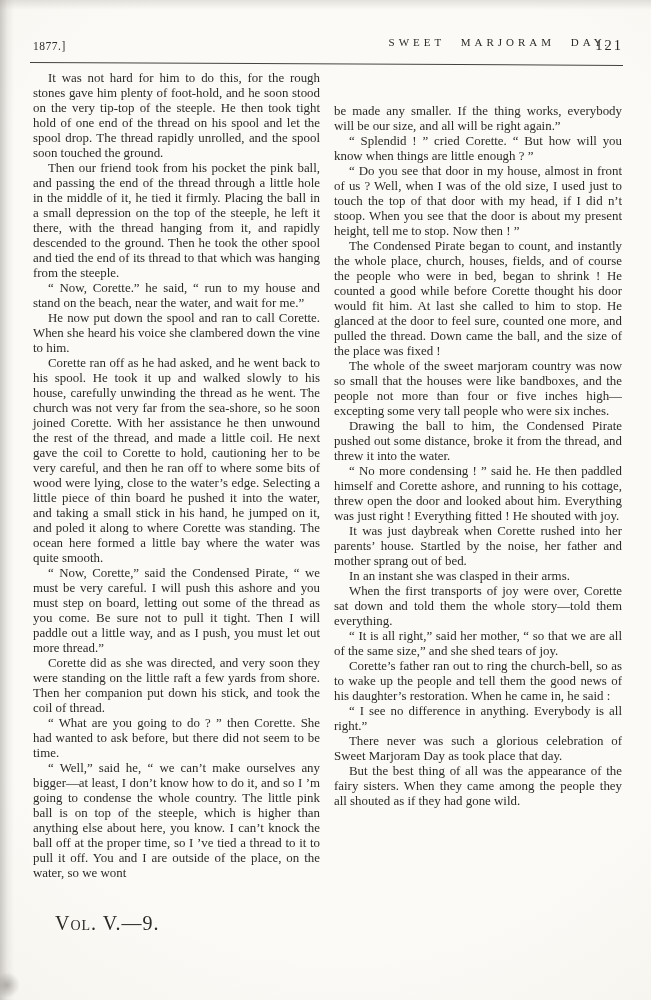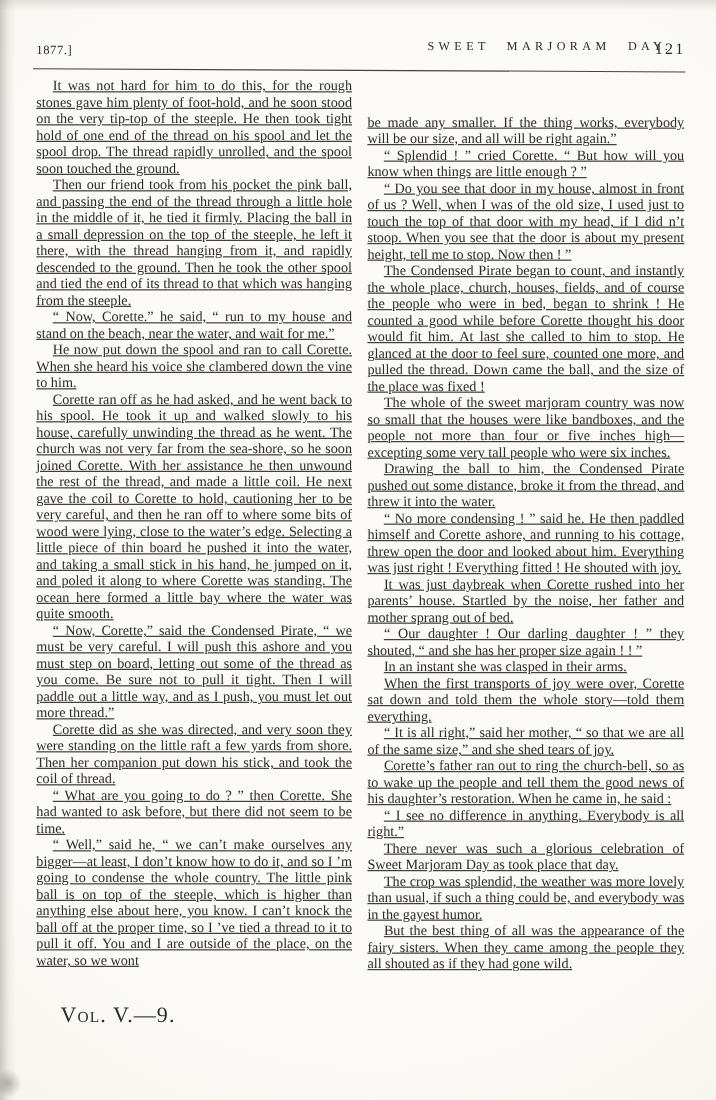--- a/index.html
+++ b/index.html
@@ -59,21 +59,20 @@
     position: absolute; top: 71px;
     font-size: 12.9px;
     line-height: 15px;
   }
   .col-left  { left: 33px;  width: 287px; }
   .col-right { left: 334px; width: 288px; }
   .col p {
     margin: 0;
     text-align: justify;
     text-indent: 15px;
-    text-decoration: underline;
   }
   .col p.noindent { text-indent: 0; margin-top: 33px; }
   .footer {
     position: absolute; top: 912px; left: 55px;
     font-variant: small-caps;
     font-size: 20px;
     letter-spacing: 1px;
   }
 </style>
 </head>
@@ -105,25 +104,23 @@
     </div>
   <div class="col col-right">
       <p class="noindent">be made any smaller.  If the thing works, everybody will be our size, and all will be right again.”</p>
       <p>“ Splendid ! ” cried Corette.  “ But how will you know when things are little enough ? ”</p>
       <p>“ Do you see that door in my house, almost in front of us ?  Well, when I was of the old size, I used just to touch the top of that door with my head, if I did n’t stoop.  When you see that the door is about my present height, tell me to stop. Now then ! ”</p>
       <p>The Condensed Pirate began to count, and instantly the whole place, church, houses, fields, and of course the people who were in bed, began to shrink !  He counted a good while before Corette thought his door would fit him.  At last she called to him to stop.  He glanced at the door to feel sure, counted one more, and pulled the thread. Down came the ball, and the size of the place was fixed !</p>
       <p>The whole of the sweet marjoram country was now so small that the houses were like bandboxes, and the people not more than four or five inches high—excepting some very tall people who were six inches.</p>
       <p>Drawing the ball to him, the Condensed Pirate pushed out some distance, broke it from the thread, and threw it into the water.</p>
       <p>“ No more condensing ! ” said he.  He then paddled himself and Corette ashore, and running to his cottage, threw open the door and looked about him.  Everything was just right !  Everything fitted !  He shouted with joy.</p>
       <p>It was just daybreak when Corette rushed into her parents’ house.  Startled by the noise, her father and mother sprang out of bed.</p>
-      <p>“ Our daughter !  Our darling daughter ! ” they shouted, “ and she has her proper size again ! ! ”</p>
       <p>In an instant she was clasped in their arms.</p>
       <p>When the first transports of joy were over, Corette sat down and told them the whole story—told them everything.</p>
       <p>“ It is all right,” said her mother, “ so that we are all of the same size,” and she shed tears of joy.</p>
       <p>Corette’s father ran out to ring the church-bell, so as to wake up the people and tell them the good news of his daughter’s restoration.  When he came in, he said :</p>
       <p>“ I see no difference in anything.  Everybody is all right.”</p>
       <p>There never was such a glorious celebration of Sweet Marjoram Day as took place that day.</p>
-      <p>The crop was splendid, the weather was more lovely than usual, if such a thing could be, and everybody was in the gayest humor.</p>
       <p>But the best thing of all was the appearance of the fairy sisters.  When they came among the people they all shouted as if they had gone wild.</p>
     </div>
 
   <div class="footer">Vol. V.—9.</div>
 </div>
 
 </body></html>

